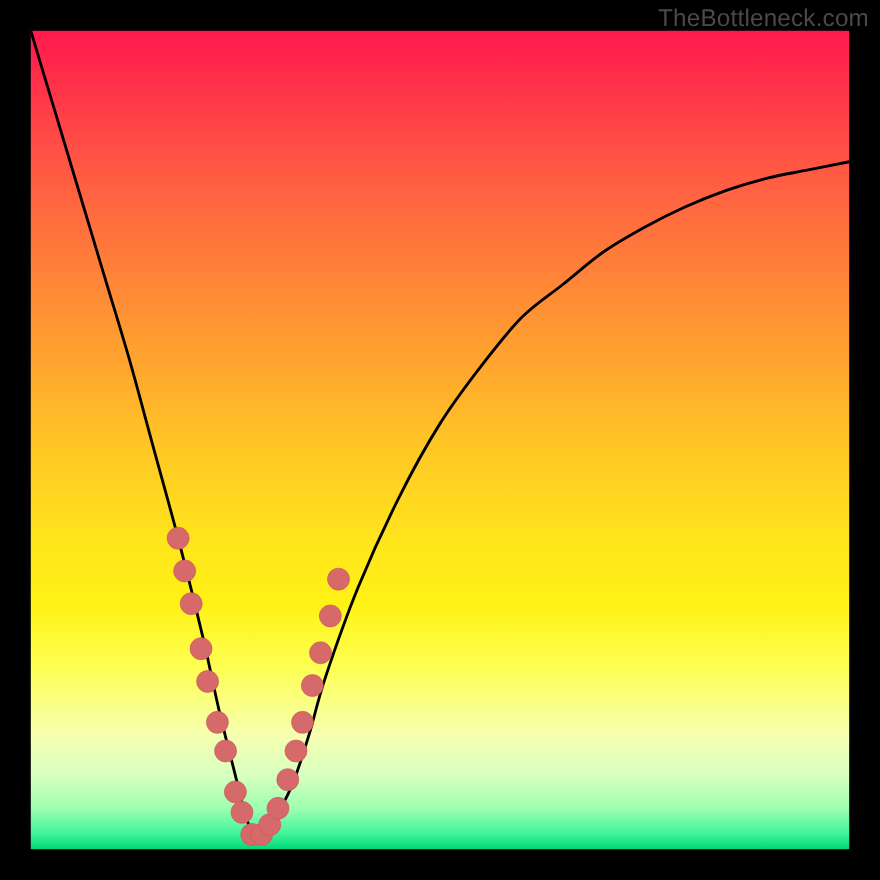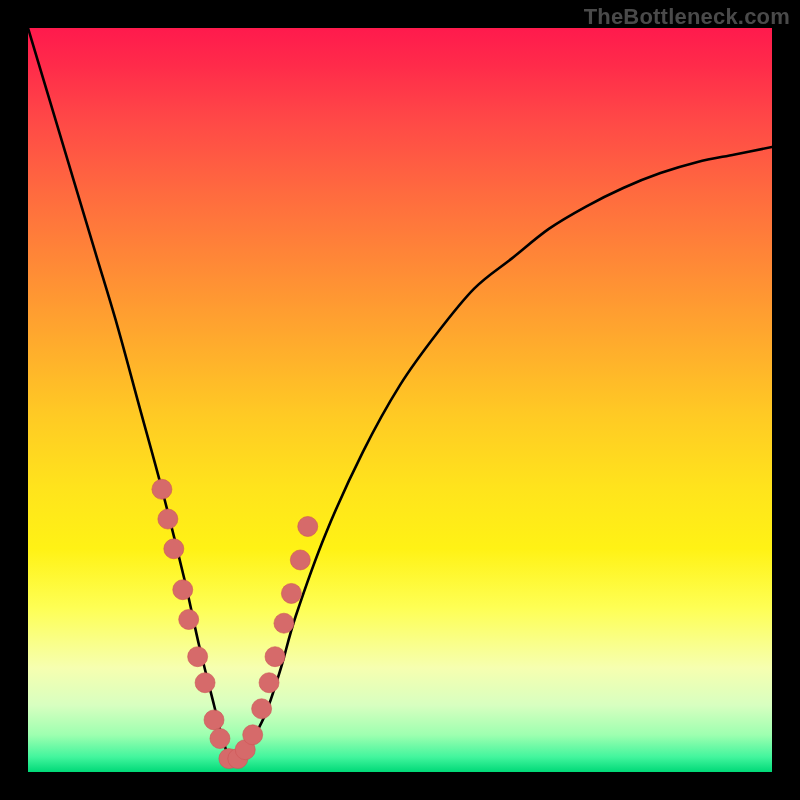--- a/index.html
+++ b/index.html
@@ -40,21 +40,21 @@
       #42f59d 98%,
       #00d978 100%
     );
   }
   .watermark {
     position: absolute;
     top: 4px;
     right: 10px;
     color: #4a4a4a;
     font-size: 22px;
-    font-weight: 700;
+    font-weight: 400;
     letter-spacing: 0.2px;
     z-index: 20;
     user-select: none;
   }
   svg.curve-layer {
     position: absolute;
     left: 0;
     top: 0;
     width: 744px;
     height: 744px;

